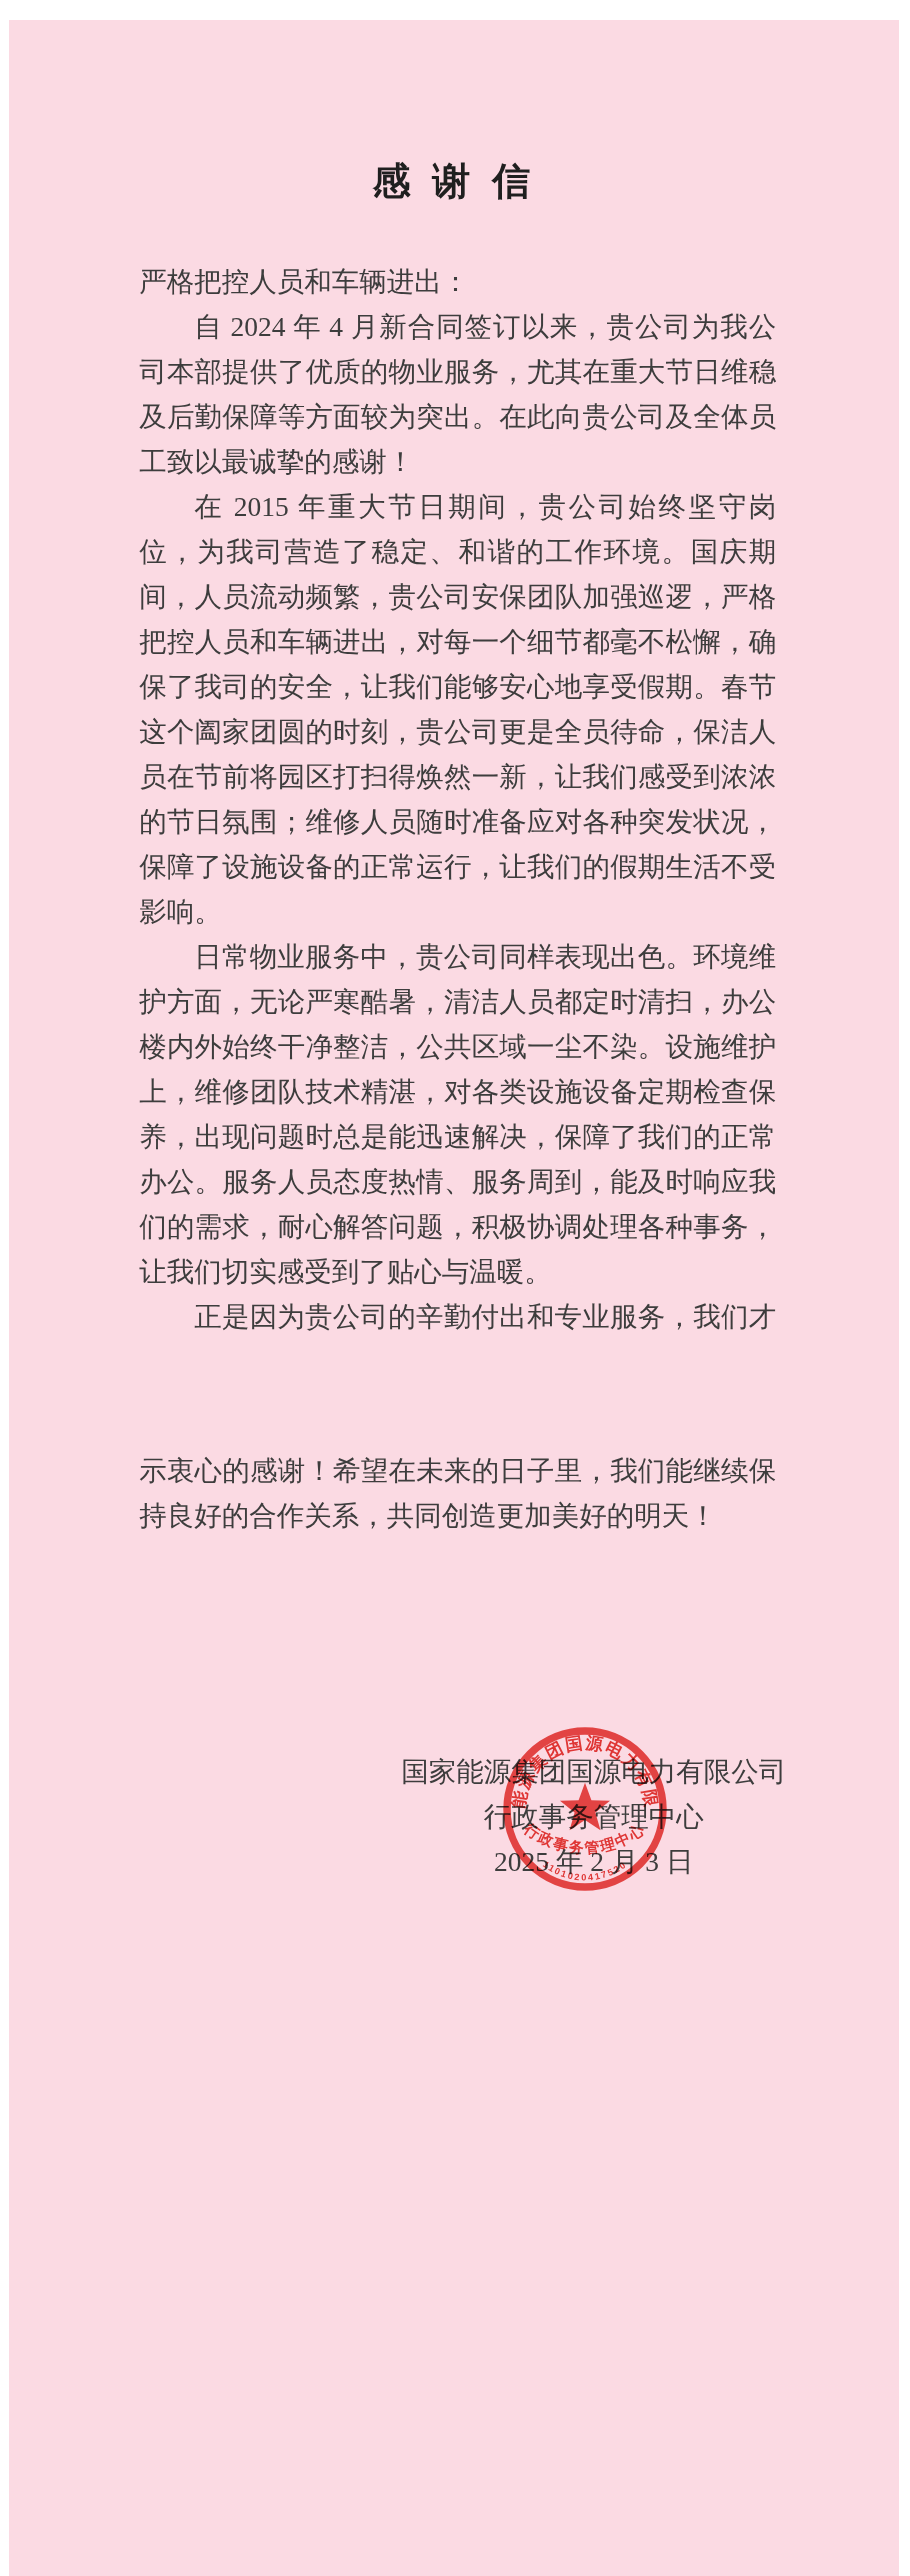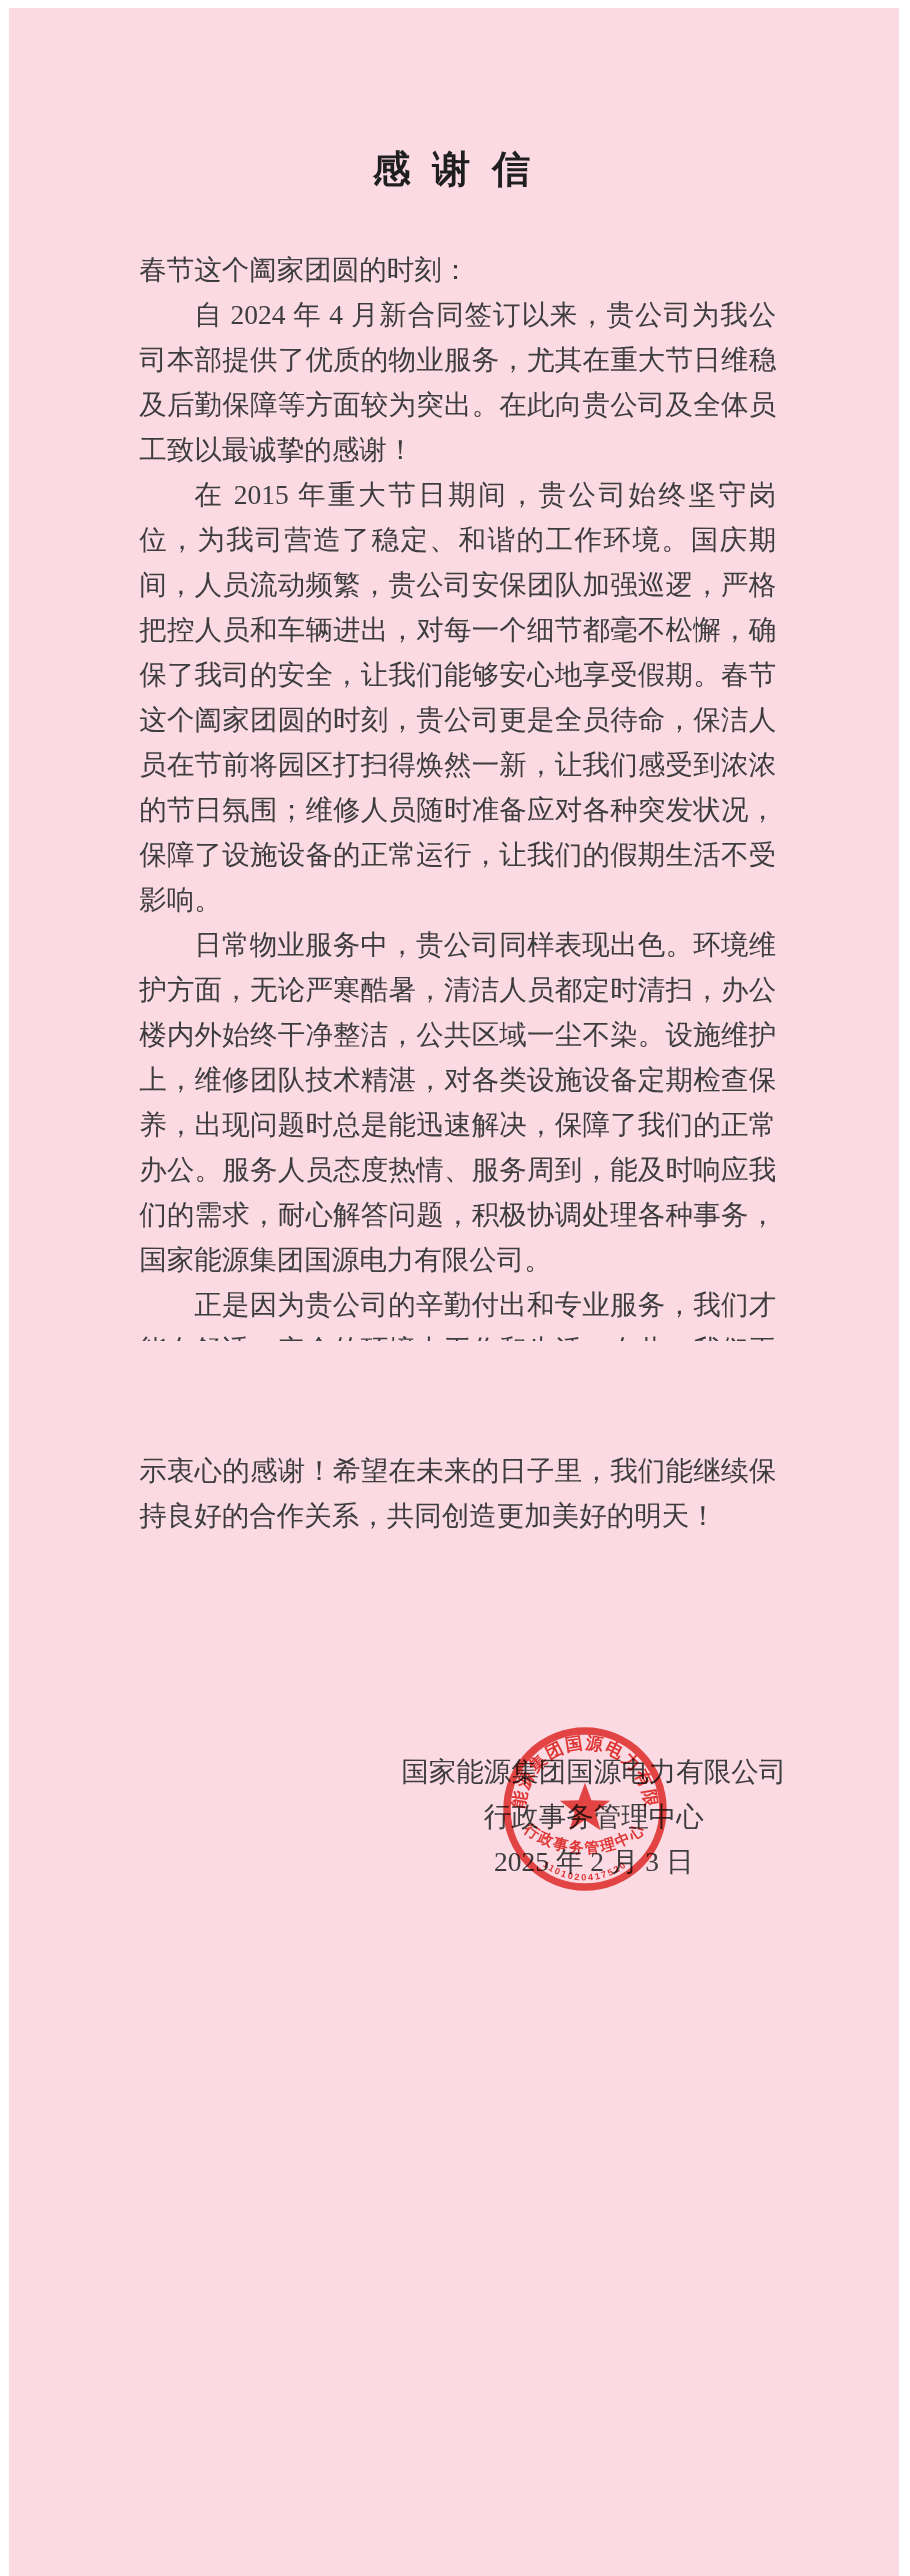--- a/index.html
+++ b/index.html
@@ -14,21 +14,21 @@
     background: #ffffff;
     overflow: hidden;
   }
   .page {
     position: absolute;
     left: 9.2px;
     width: 890px;
     background: #fbdae3;
     overflow: hidden;
   }
-  .page1 { top: 8px;   height: 1603px; padding-left: 16px; }
+  .page1 { top: 20px;   height: 1603px; padding-left: 16px; }
   .page2 { top: 1297px; height: 1269px; margin-top: 44px; }
 
   .title {
     position: absolute;
     top: 136px;
     left: 0;
     width: 100%;
     text-align: center;
     font-size: 38px;
     font-weight: bold;
@@ -84,24 +84,24 @@
 </style>
 </head>
 <body>
 
 <div class="canvas">
 
   <section class="page page1">
     <h1 class="title">感 谢 信</h1>
 
     <div class="body-text body1">
-      <p class="salutation">春节这个阖家团圆的时刻：</p>
+      <p class="salutation">严格把控人员和车辆进出：</p>
       <p class="para">自 2024 年 4 月新合同签订以来，贵公司为我公司本部提供了优质的物业服务，尤其在重大节日维稳及后勤保障等方面较为突出。在此向贵公司及全体员工致以最诚挚的感谢！</p>
       <p class="para">在 2015 年重大节日期间，贵公司始终坚守岗位，为我司营造了稳定、和谐的工作环境。国庆期间，人员流动频繁，贵公司安保团队加强巡逻，严格把控人员和车辆进出，对每一个细节都毫不松懈，确保了我司的安全，让我们能够安心地享受假期。春节这个阖家团圆的时刻，贵公司更是全员待命，保洁人员在节前将园区打扫得焕然一新，让我们感受到浓浓的节日氛围；维修人员随时准备应对各种突发状况，保障了设施设备的正常运行，让我们的假期生活不受影响。</p>
-      <p class="para">日常物业服务中，贵公司同样表现出色。环境维护方面，无论严寒酷暑，清洁人员都定时清扫，办公楼内外始终干净整洁，公共区域一尘不染。设施维护上，维修团队技术精湛，对各类设施设备定期检查保养，出现问题时总是能迅速解决，保障了我们的正常办公。服务人员态度热情、服务周到，能及时响应我们的需求，耐心解答问题，积极协调处理各种事务，国家能源集团国源电力有限公司。</p>
+      <p class="para">日常物业服务中，贵公司同样表现出色。环境维护方面，无论严寒酷暑，清洁人员都定时清扫，办公楼内外始终干净整洁，公共区域一尘不染。设施维护上，维修团队技术精湛，对各类设施设备定期检查保养，出现问题时总是能迅速解决，保障了我们的正常办公。服务人员态度热情、服务周到，能及时响应我们的需求，耐心解答问题，积极协调处理各种事务，让我们切实感受到了贴心与温暖。</p>
       <p class="para">正是因为贵公司的辛勤付出和专业服务，我们才能在舒适、安全的环境中工作和生活。在此，我们再次向贵公司表</p>
     </div>
   </section>
 
   <section class="page page2">
 
     <div class="body-text body2">
       <p class="para-cont">示衷心的感谢！希望在未来的日子里，我们能继续保持良好的合作关系，共同创造更加美好的明天！</p>
     </div>
 

